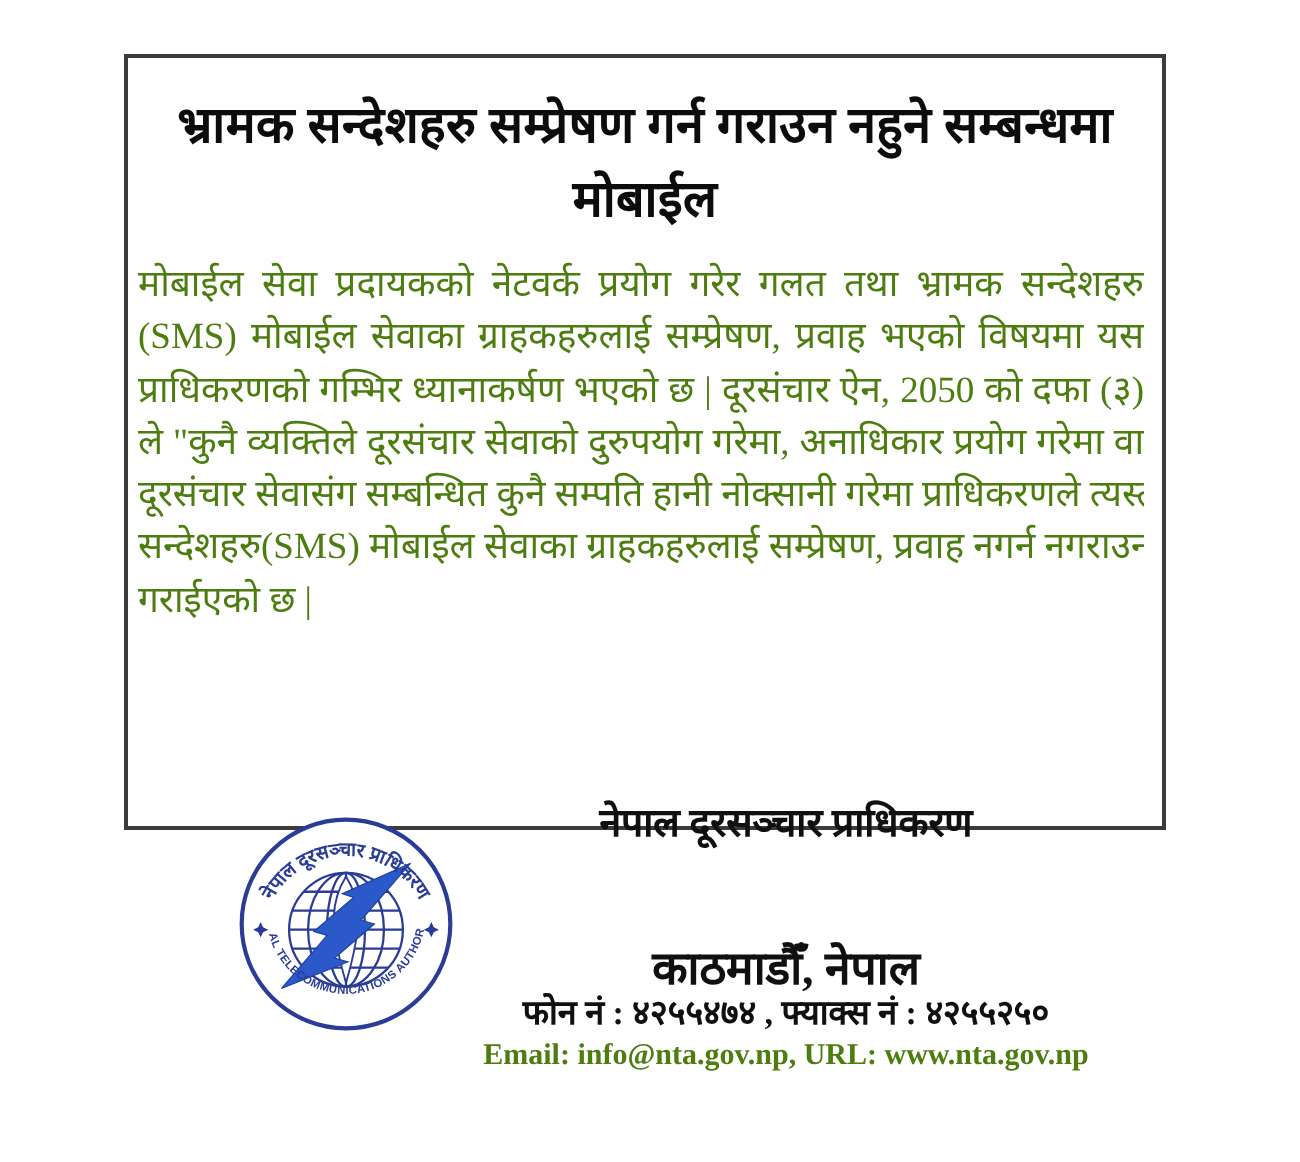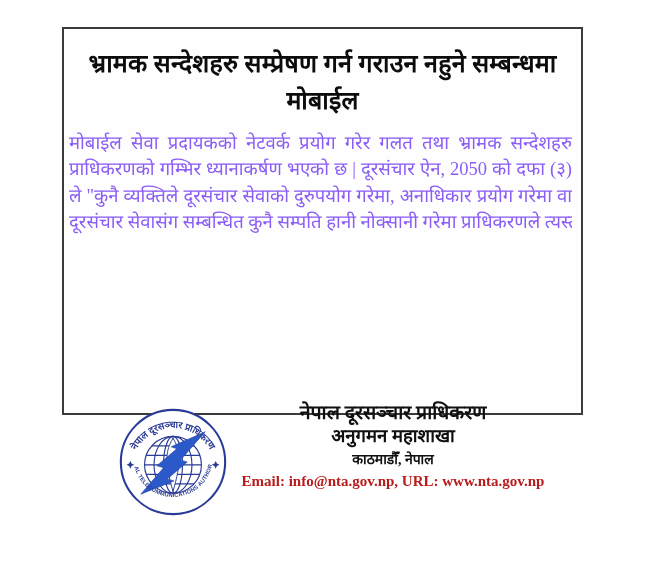--- a/index.html
+++ b/index.html
@@ -13,58 +13,61 @@
     position:absolute;left:62px;top:27px;width:521px;height:388px;
     border:2px solid #3b3b3b;background:#fefefe;box-sizing:border-box;
   }
   .title{
     position:absolute;top:16px;left:6px;right:6px;
     text-align:center;font-weight:bold;font-size:25px;line-height:37px;
     color:#0c0c0c;letter-spacing:0.2px;
   }
   .body-text{
     position:absolute;top:101px;left:5px;right:9px;
-    font-size:18.5px;color:#8b5cf6;
+    font-size:18.5px;color:#4d7c0f;
   }
   .bline{
     height:26.3px;overflow:hidden;line-height:26.3px;
     text-align:justify;text-align-last:justify;white-space:nowrap;
   }
   .bline.last{text-align-last:left;text-align:left;}
   .footer{position:absolute;left:0;right:0;top:372px;height:140px;}
   .logo-wrap{position:absolute;left:54px;top:6px;width:110px;height:110px;}
   .contact{
     position:absolute;left:148px;top:0px;width:362px;
     text-align:center;font-weight:bold;color:#101010;
   }
   .contact .org{font-size:19.5px;line-height:24px;}
   .contact .dept{font-size:18.5px;line-height:23px;}
   .contact .addr1{font-size:18.5px;line-height:23px;}
-  .contact .addr2{font-size:14px;line-height:23px;}
+  .contact .addr2{font-size:23px;line-height:23px;margin-top:48px;}
   .contact .phone{font-size:17px;line-height:22px;}
   .contact .email{
-    font-size:15px;line-height:20px;color:#b91c1c;
+    font-size:15px;line-height:20px;color:#4d7c0f;
     font-family:"Liberation Serif","DejaVu Serif",serif;font-weight:bold;
   }
 </style>
 </head>
 <body>
 
 <div class="page">
   <div class="notice-box">
 
     <div class="title">
       <div>भ्रामक सन्देशहरु सम्प्रेषण गर्न गराउन नहुने सम्बन्धमा मोबाईल</div>
     </div>
 
     <div class="body-text">
       <div class="bline">मोबाईल सेवा प्रदायकको नेटवर्क प्रयोग गरेर गलत तथा भ्रामक सन्देशहरु</div>
+      <div class="bline">(SMS) मोबाईल सेवाका ग्राहकहरुलाई सम्प्रेषण, प्रवाह भएको विषयमा यस</div>
       <div class="bline">प्राधिकरणको गम्भिर ध्यानाकर्षण भएको छ | दूरसंचार ऐन, 2050 को दफा (३)</div>
       <div class="bline">ले "कुनै व्यक्तिले दूरसंचार सेवाको दुरुपयोग गरेमा, अनाधिकार प्रयोग गरेमा वा</div>
       <div class="bline">दूरसंचार सेवासंग सम्बन्धित कुनै सम्पति हानी नोक्सानी गरेमा प्राधिकरणले त्यस्तो</div>
+      <div class="bline">सन्देशहरु(SMS) मोबाईल सेवाका ग्राहकहरुलाई सम्प्रेषण, प्रवाह नगर्न नगराउन</div>
+      <div class="bline last">गराईएको छ |</div>
     </div>
 
     <div class="footer">
 
       <div class="logo-wrap">
         <svg width="110" height="110" viewBox="0 0 116 116">
           <defs>
             <path id="arcTop" d="M 14,66 A 44,44 0 0 1 102,66" fill="none"></path>
             <path id="arcBottom" d="M 17,62 A 42,42 0 0 0 99,62" fill="none"></path>
           </defs>
@@ -94,20 +97,20 @@
             <textPath href="#arcTop" startOffset="50%" text-anchor="middle">नेपाल दूरसञ्चार प्राधिकरण</textPath>
           </text>
           <text font-size="6" font-weight="bold" fill="#2a3c96" letter-spacing="0.2" font-family="Liberation Sans, DejaVu Sans, sans-serif">
             <textPath href="#arcBottom" startOffset="50%" text-anchor="middle">NEPAL TELECOMMUNICATIONS AUTHORITY</textPath>
           </text>
         </svg>
       </div>
 
       <div class="contact">
         <div class="org">नेपाल दूरसञ्चार प्राधिकरण</div>
-        <div class="dept">अनुगमन महाशाखा</div>
         <div class="addr2">काठमाडौँ, नेपाल</div>
+        <div class="phone">फोन नं : ४२५५४७४ , फ्याक्स नं : ४२५५२५०</div>
         <div class="email">Email: info@nta.gov.np, URL: www.nta.gov.np</div>
       </div>
 
     </div>
   </div>
 </div>
 
 </body></html>

